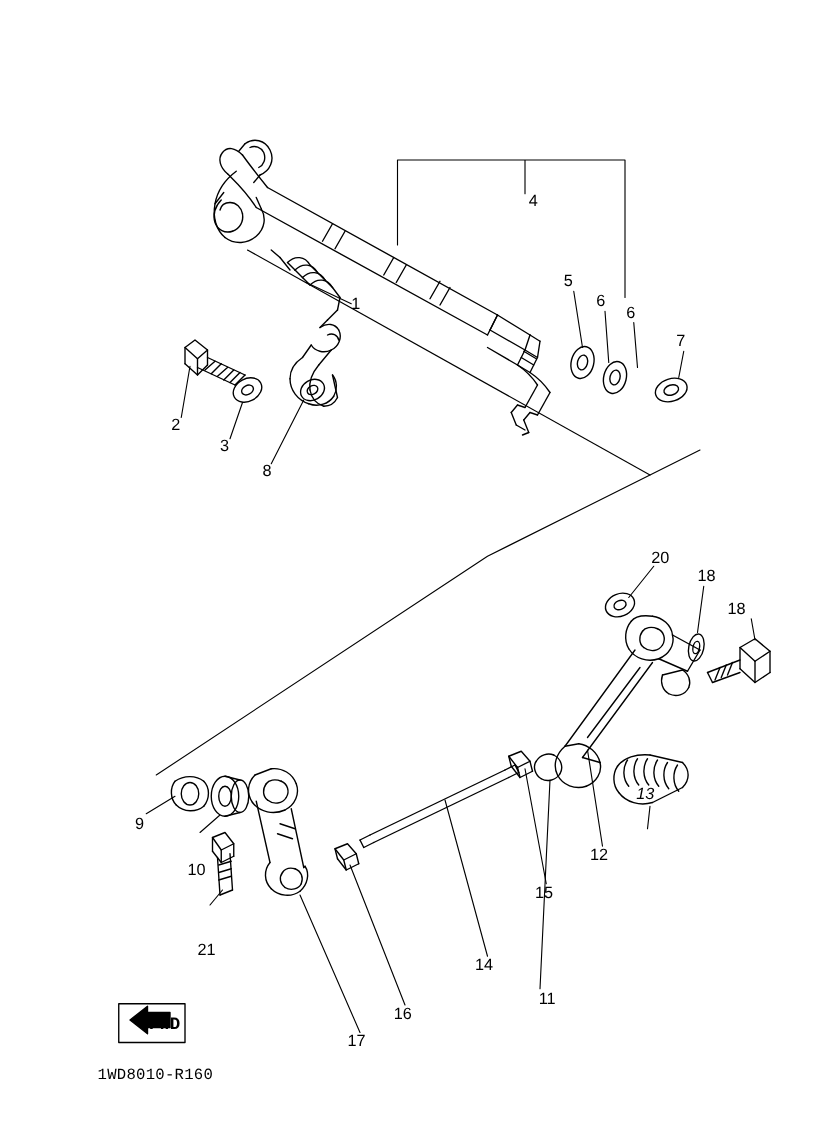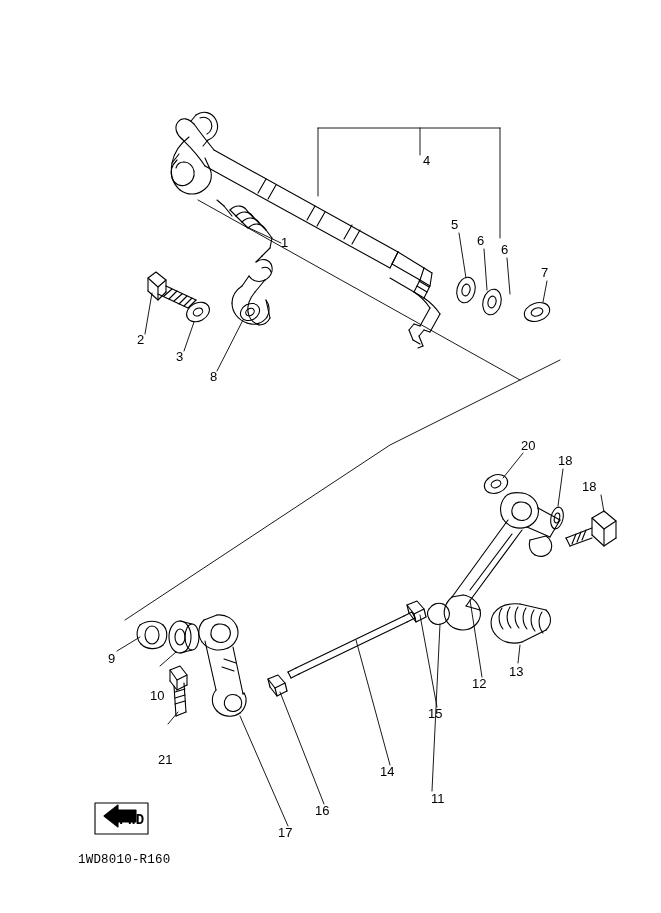--- a/index.html
+++ b/index.html
@@ -422,21 +422,21 @@
   <div class="callout" style="left:423px; top:154px;">4</div>
   <div class="callout" style="left:451px; top:218px;">5</div>
   <div class="callout" style="left:477px; top:234px;">6</div>
   <div class="callout" style="left:501px; top:243px;">6</div>
   <div class="callout" style="left:541px; top:266px;">7</div>
   <div class="callout" style="left:210px; top:370px;">8</div>
   <div class="callout" style="left:108px; top:652px;">9</div>
   <div class="callout" style="left:150px; top:689px;">10</div>
   <div class="callout" style="left:431px; top:792px;">11</div>
   <div class="callout" style="left:472px; top:677px;">12</div>
-  <div class="callout" style="left:509px; top:665px;">13</div>
+  <div class="callout" style="left:509px; top:628px;font-style:italic;">13</div>
   <div class="callout" style="left:380px; top:765px;text-align:center;">14</div>
   <div class="callout" style="left:428px; top:707px;">15</div>
   <div class="callout" style="left:315px; top:804px;">16</div>
   <div class="callout" style="left:278px; top:826px;">17</div>
   <div class="callout" style="left:582px; top:480px;text-align:center;">18</div>
   <div class="callout" style="left:558px; top:454px;">18</div>
   <div class="callout" style="left:521px; top:439px;">20</div>
   <div class="callout" style="left:158px; top:724px;margin-top:29px;">21</div>
 
   <div class="fwd-label" style="left:119px; top:812px;">FWD</div>

